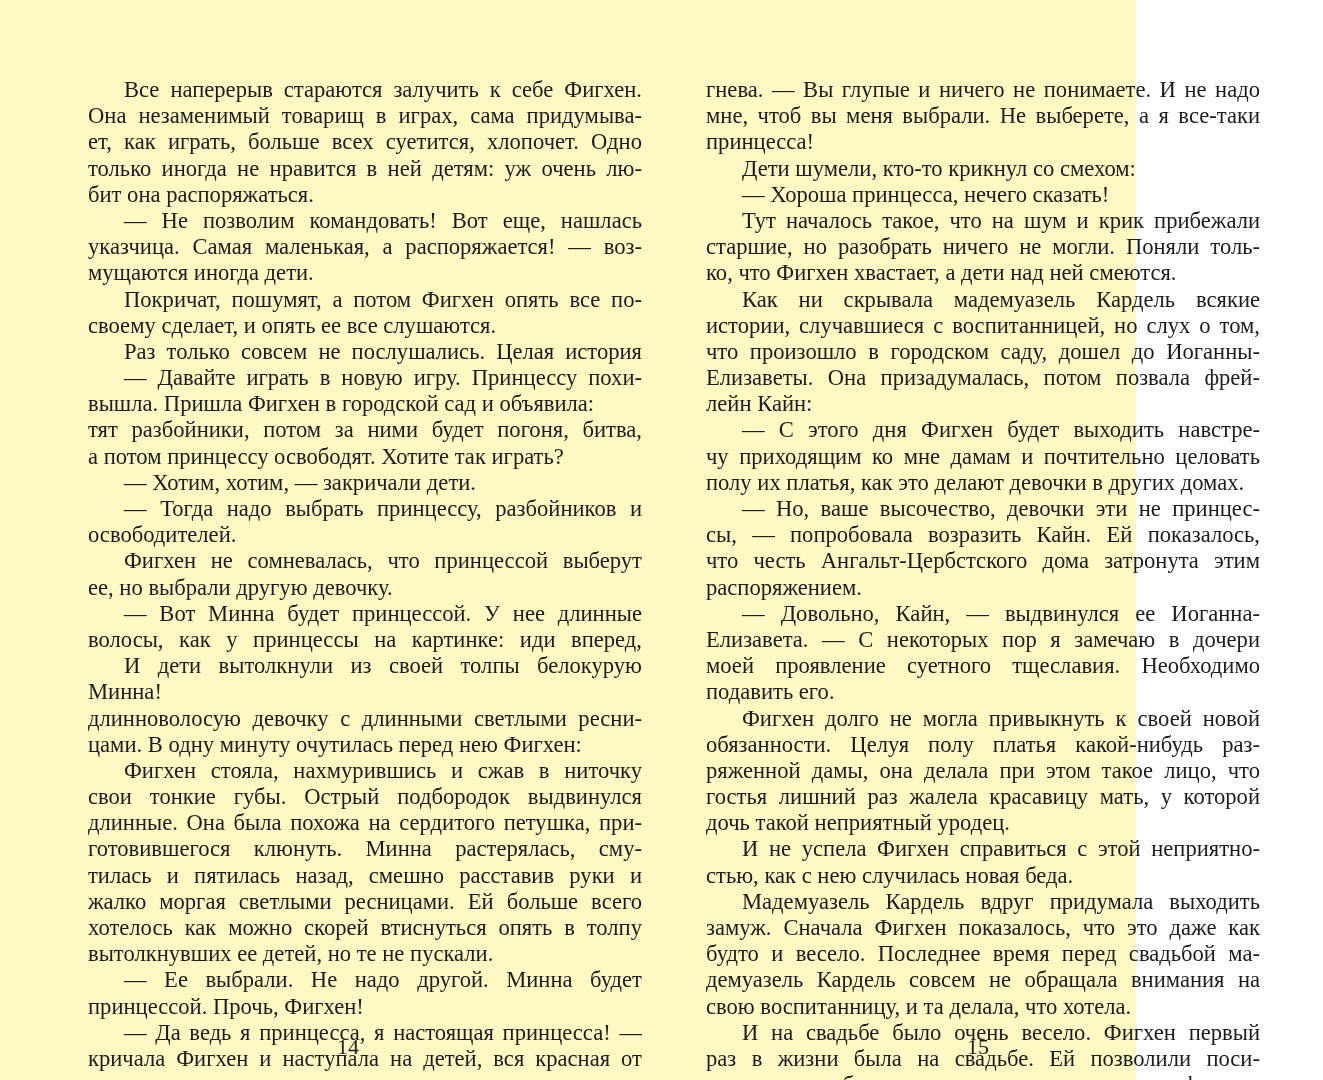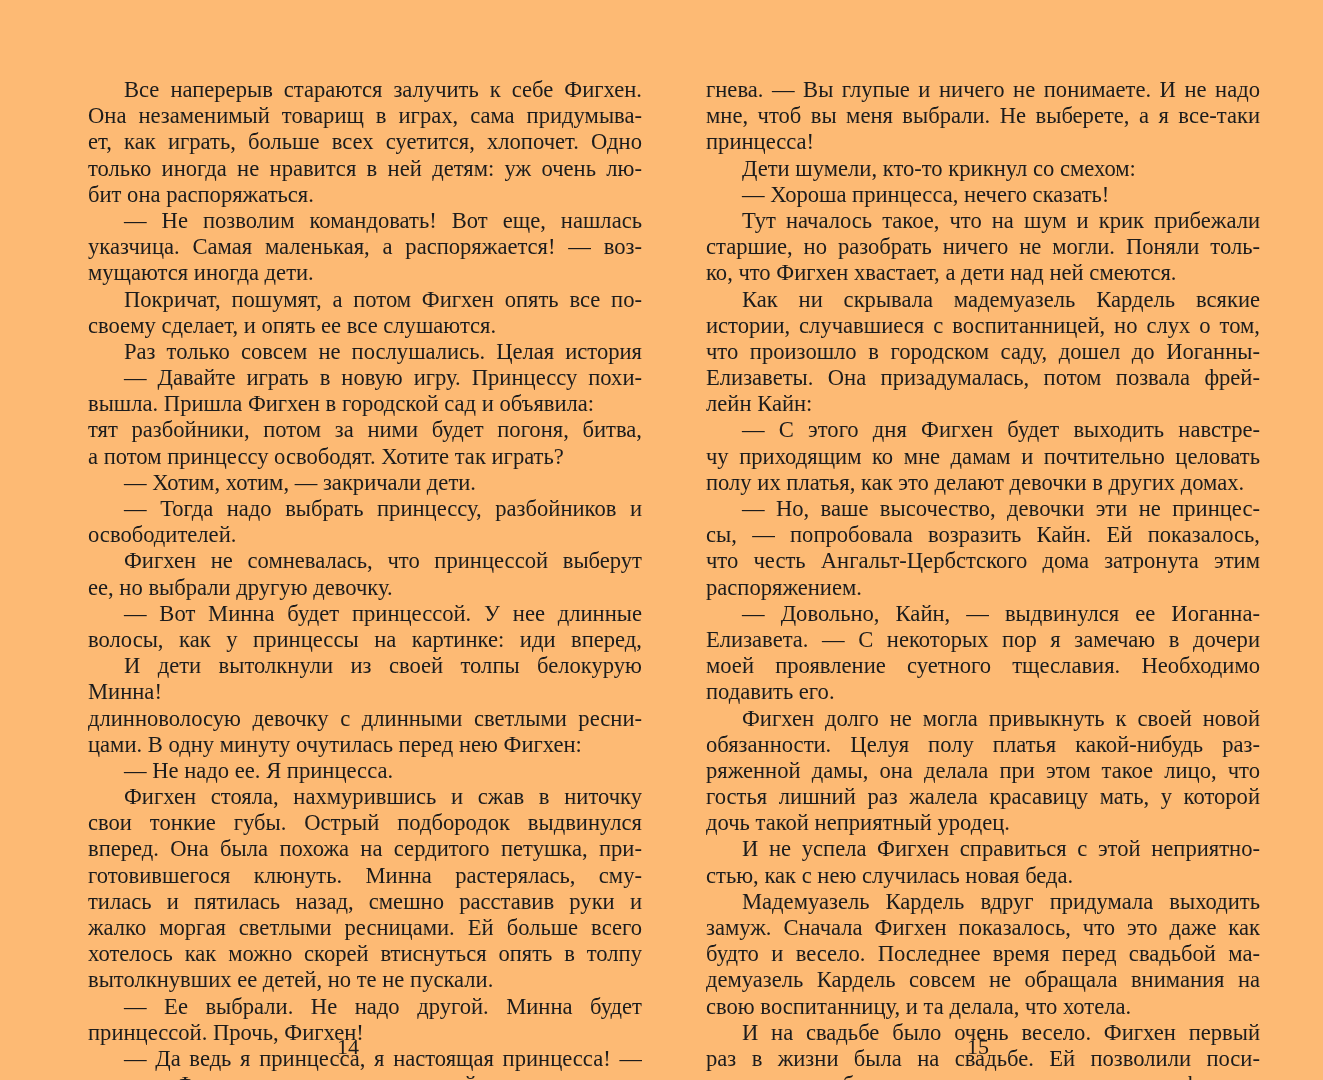--- a/index.html
+++ b/index.html
@@ -1,17 +1,17 @@
 <!DOCTYPE html>
 <html><head>
 <meta charset="utf-8">
 <style>
   html, body { margin: 0; padding: 0; background: #ffffff; }
   body { width: 1323px; height: 1080px; position: relative; overflow: hidden; }
-  .spread { position: absolute; left: 0; top: 0; width: 1323px; height: 1080px; background: #fdba74; }
+  .spread { position: absolute; left: 0; top: 0; width: 1136px; height: 1080px; background: #fef9c3; }
   .page { position: absolute; top: 77px; width: 554px; }
   .page-left { left: 88px; }
   .page-right { left: 706px; }
   .line {
     font-family: "Liberation Serif", "DejaVu Serif", serif;
     font-size: 22.6px;
     line-height: 26.2px;
     height: 26.2px;
     color: #1c1c1c;
     white-space: nowrap;
@@ -53,24 +53,23 @@
       <div class="line indent">— Тогда надо выбрать принцессу, разбойников и</div>
       <div class="line last">освободителей.</div>
       <div class="line indent">Фигхен не сомневалась, что принцессой выберут</div>
       <div class="line last">ее, но выбрали другую девочку.</div>
       <div class="line indent">— Вот Минна будет принцессой. У нее длинные</div>
       <div class="line">волосы, как у принцессы на картинке: иди вперед,</div>
       <div class="line indent">И дети вытолкнули из своей толпы белокурую</div>
       <div class="line last">Минна!</div>
       <div class="line">длинноволосую девочку с длинными светлыми ресни-</div>
       <div class="line last">цами. В одну минуту очутилась перед нею Фигхен:</div>
-      <div class="line indent last">— Не надо ее. Я принцесса.</div>
       <div class="line indent">Фигхен стояла, нахмурившись и сжав в ниточку</div>
       <div class="line">свои тонкие губы. Острый подбородок выдвинулся</div>
-      <div class="line">вперед. Она была похожа на сердитого петушка, при-</div>
+      <div class="line">длинные. Она была похожа на сердитого петушка, при-</div>
       <div class="line">готовившегося клюнуть. Минна растерялась, сму-</div>
       <div class="line">тилась и пятилась назад, смешно расставив руки и</div>
       <div class="line">жалко моргая светлыми ресницами. Ей больше всего</div>
       <div class="line">хотелось как можно скорей втиснуться опять в толпу</div>
       <div class="line last">вытолкнувших ее детей, но те не пускали.</div>
       <div class="line indent">— Ее выбрали. Не надо другой. Минна будет</div>
       <div class="line last">принцессой. Прочь, Фигхен!</div>
       <div class="line indent">— Да ведь я принцесса, я настоящая принцесса! —</div>
       <div class="line">кричала Фигхен и наступала на детей, вся красная от</div>
     </div>

